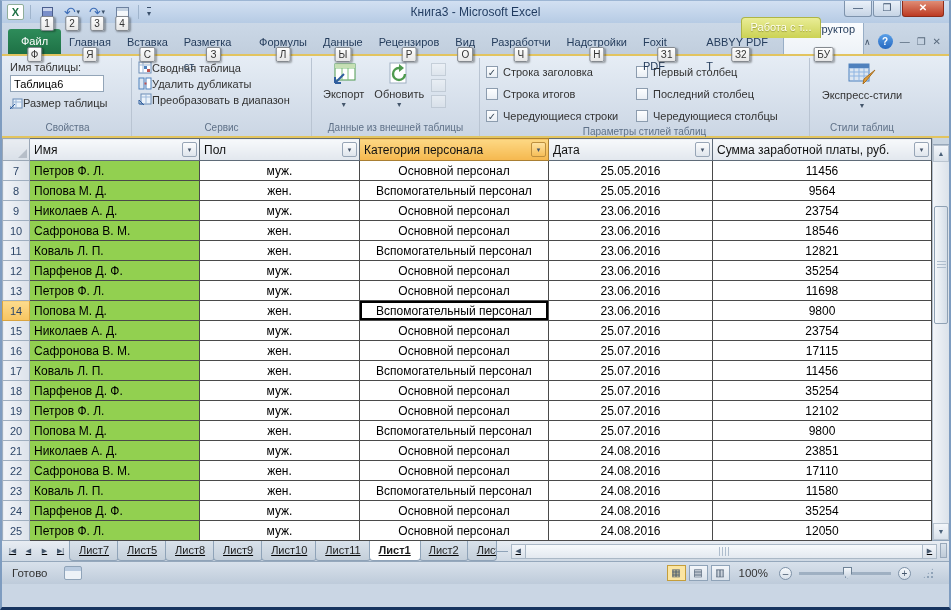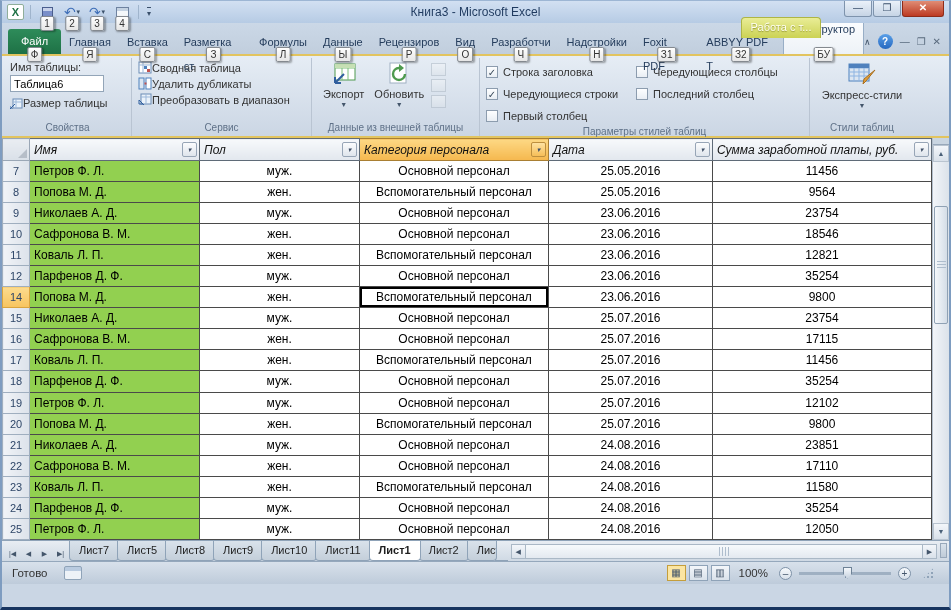--- a/index.html
+++ b/index.html
@@ -85,21 +85,21 @@
     display:flex; align-items:center; padding-left:6px; }
 
   
   .gridarea { height:402px; flex:0 0 402px; background:#fff; display:flex; position:relative; }
   table.ws { border-collapse:collapse; table-layout:fixed; width:929px; flex:0 0 929px; }
   .ws th,.ws td { overflow:hidden; white-space:nowrap; }
   .ws .corner { background:linear-gradient(#E9EDF2,#D9E0E8); border:1px solid #9AA7B6; position:relative; }
   .corner-tri { position:absolute; right:2px; bottom:2px; width:0; height:0;
     border-left:9px solid transparent; border-bottom:9px solid #B6BEC8; }
   .ws th.h { height:22px; background:linear-gradient(#F7F9FB,#E2E7EE); border:1px solid #5F6B78;
-    font-weight:normal; font-size:12px; color:#111; text-align:left; padding-left:4px; position:relative;font-style:italic; }
+    font-weight:normal; font-size:12px; color:#111; text-align:left; padding-left:4px; position:relative; }
   .ws th.h.selcol { background:linear-gradient(#FDD884,#F5B84E); border-color:#A97F33; }
   .fbtn { position:absolute; right:2px; top:3px; width:15px; height:15px; border:1px solid #97A5B6;
     background:linear-gradient(#FBFCFD,#DFE5EC); font-size:7px; color:#43536A;
     display:flex; align-items:center; justify-content:center; border-radius:2px; }
   .selcol .fbtn { background:linear-gradient(#FEE2A0,#F6BE58); border-color:#BD8F3E; }
   .ws td.rh { height:20px; background:linear-gradient(to right,#F0F3F7,#DCE2EA); border:1px solid #9FAEBF;
     font-size:11px; color:#2E4668; text-align:center; }
   .ws td.rh.sel { background:linear-gradient(#FCDB8E,#F7C45F); border-color:#D9A43F; }
   .ws td.c { height:20px; border:1px solid #4A4A4A; font-size:12px; color:#000; text-align:center; background:#fff; }
   .ws td.c.name { text-align:left; padding-left:4px; background:#92D050; }
@@ -111,21 +111,21 @@
   .vs-btn { height:17px; border:1px solid #B9C4D0; background:linear-gradient(#F3F6FA,#D9E1EA);
     font-size:7px; color:#4A6078; display:flex; align-items:center; justify-content:center; }
   .vs-down { position:absolute; bottom:0; left:0; right:0; }
   .vs-thumb { position:absolute; top:68px; left:1px; right:1px; height:118px;
     background:linear-gradient(to right,#F5F8FB,#D4DDE7); border:1px solid #8FA1B4; border-radius:2px;
     display:flex; align-items:center; justify-content:center; }
   .vs-grip { width:9px; height:9px; background:repeating-linear-gradient(to bottom,#AEBDCD 0 1px,transparent 1px 3px); }
 
   
   .sheetbar { height:21px; flex:0 0 21px; background:linear-gradient(#E8EDF3,#CFD9E4); border-top:1px solid #8FA3B8;
-    display:flex; align-items:flex-end; font-size:11px; }
+    display:flex; align-items:center; font-size:11px;text-decoration:underline; }
   .nav { display:flex; align-items:center; gap:1px; padding:0 3px; }
   .navb { width:15px; height:15px; border:1px solid transparent; color:#44566B; font-size:7px;
     display:flex; align-items:center; justify-content:center; }
   .stabs { display:flex; align-items:stretch; }
   .stab { padding:0 9px; line-height:19px; color:#1E1E1E; background:linear-gradient(#D9E2EB,#C4CFDA);
     border:1px solid #8FA3B8; border-top:none; border-radius:0 0 4px 4px; margin-left:-2px; }
   .stab.active { background:#fff; font-weight:bold; z-index:2; }
   .stab.cut { max-width:30px; overflow:hidden; padding-right:0; }
   .instub { width:13px; background:linear-gradient(#D9E2EB,#C4CFDA); border:1px solid #8FA3B8; border-top:none; margin-left:-2px; }
   .hsb { flex:1; display:flex; align-items:center; margin:2px 3px; }
@@ -310,34 +310,38 @@
       <div class="rcaption">Данные из внешней таблицы</div>
     </div>
 
     <div class="rgroup" style="width:330px;">
       <div class="chkcols" id="style-opts">
           <div class="chk">
             <span class="box on">✓</span>
             <span class="lbl">Строка заголовка</span>
           </div>
           <div class="chk">
+            <span class="box"></span>
+            <span class="lbl">Строка итогов</span>
+          </div>
+          <div class="chk">
             <span class="box on">✓</span>
             <span class="lbl">Чередующиеся строки</span>
           </div>
           <div class="chk">
             <span class="box"></span>
             <span class="lbl">Первый столбец</span>
           </div>
           <div class="chk">
             <span class="box"></span>
-            <span class="lbl">Чередующиеся столбцы</span>
+            <span class="lbl">Последний столбец</span>
           </div>
           <div class="chk">
             <span class="box"></span>
-            <span class="lbl">Последний столбец</span>
+            <span class="lbl">Чередующиеся столбцы</span>
           </div>
         </div>
       <div class="rcaption">Параметры стилей таблиц</div>
     </div>
 
     <div class="rgroup" style="width:104px; border-right:none;">
       <div class="bigbtn" style="margin:0 auto;">
         <span>
             <svg width="30" height="27">
               <rect x="2" y="2" width="20" height="17" fill="#DCE6F1" stroke="#4F81BD"></rect>
@@ -419,20 +423,28 @@
           </tr>
           <tr>
             <td class="rh">12</td>
             <td class="c name">Парфенов Д. Ф.</td>
             <td class="c">муж.</td>
             <td class="c">Основной персонал</td>
             <td class="c">23.06.2016</td>
             <td class="c">35254</td>
           </tr>
           <tr>
+            <td class="rh">13</td>
+            <td class="c name">Петров Ф. Л.</td>
+            <td class="c">муж.</td>
+            <td class="c">Основной персонал</td>
+            <td class="c">23.06.2016</td>
+            <td class="c">11698</td>
+          </tr>
+          <tr>
             <td class="rh sel">14</td>
             <td class="c name">Попова М. Д.</td>
             <td class="c">жен.</td>
             <td class="c selcell">Вспомогательный персонал</td>
             <td class="c">23.06.2016</td>
             <td class="c">9800</td>
           </tr>
           <tr>
             <td class="rh">15</td>
             <td class="c name">Николаев А. Д.</td>

